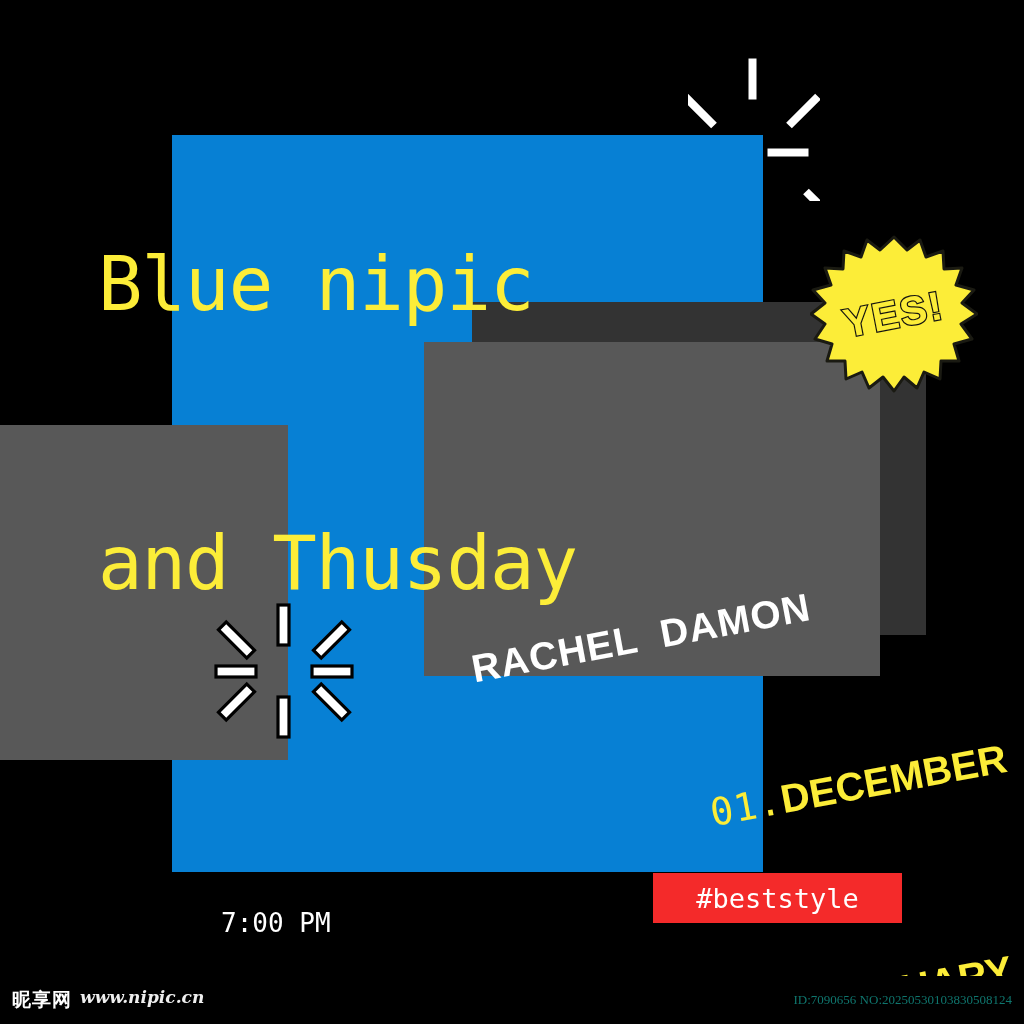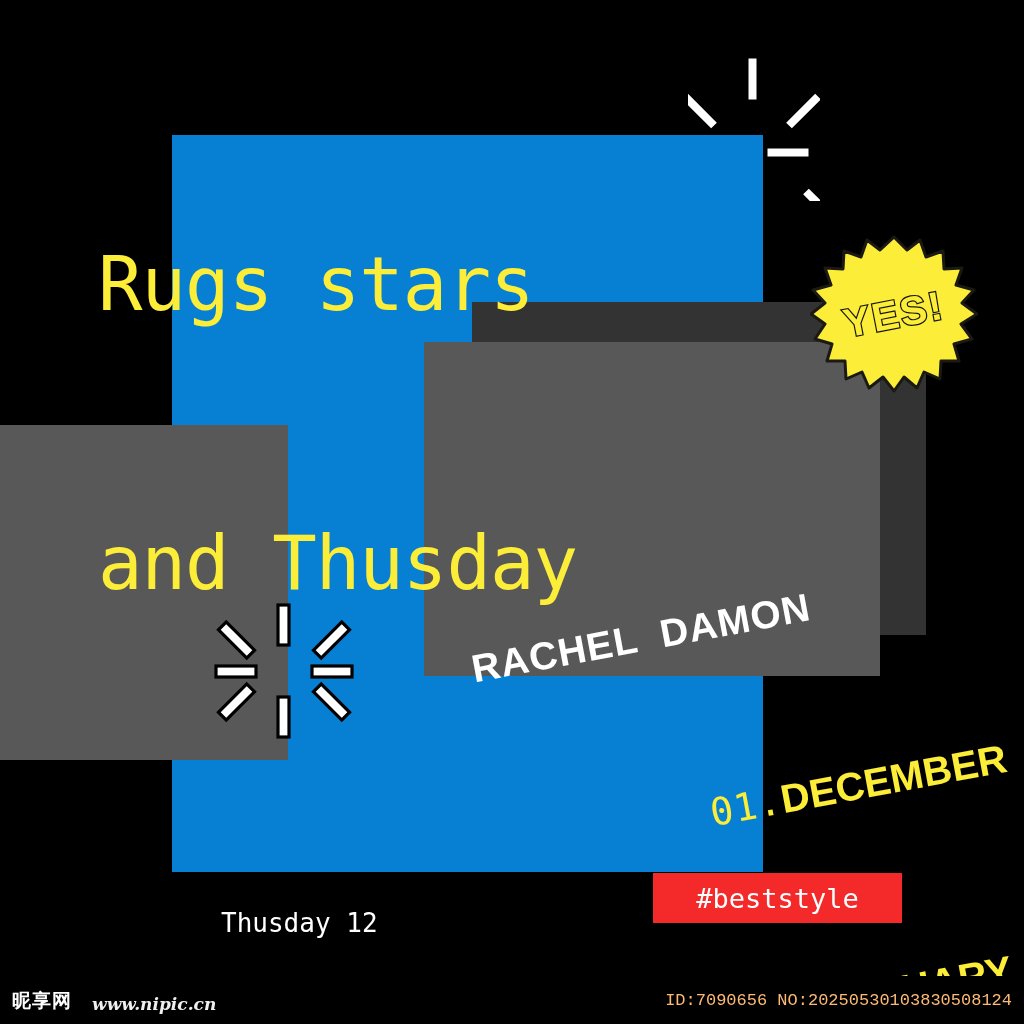--- a/index.html
+++ b/index.html
@@ -175,57 +175,56 @@
     background: #000000;
     z-index: 20;
     display: flex;
     align-items: center;
     justify-content: space-between;
     padding: 0 12px;
     box-sizing: border-box;
   }
   #wm-left {
     display: flex;
-    align-items: flex-end;
-    gap: 20px;
+    align-items: flex-start;
+    gap: 8px;
   }
   #wm-logo {
     color: #ffffff;
     font-family: "DejaVu Sans", sans-serif;
     font-weight: bold;
     font-size: 19px;
     letter-spacing: 1px;
   }
   #wm-url {
     color: #efefef;
     font-family: "DejaVu Serif", serif;
     font-style: italic;
     font-weight: bold;
     font-size: 17px;
-    margin-top: 7px;
   }
   #wm-id {
-    color: #fdba74;
-    font-family: Liberation Mono, monospace;
-    font-size: 17px;
+    color: #0f766e;
+    font-family: Liberation Serif, serif;
+    font-size: 13px;
     letter-spacing: 0px;
   }
 </style>
 </head>
 <body>
 
 <div id="poster">
 
   <div class="shape" id="blue-panel"></div>
   <div class="shape" id="gray-block-back"></div>
   <div class="shape" id="gray-block-front"></div>
   <div class="shape" id="gray-block-left"></div>
 
   <div id="title-block">
-    <span class="tline">Rugs stars</span>
+    <span class="tline">Blue nipic</span>
     <span class="tline">and Thusday</span>
   </div>
 
   <div class="sparkle" id="sparkle-top-right">
     <svg viewBox="0 0 132 146" xmlns="http://www.w3.org/2000/svg">
       <g stroke="#000000" stroke-width="3" fill="#ffffff">
 
         <rect x="59" y="2" width="11" height="44"></rect>
 
         <rect x="6" y="34" width="11" height="44" transform="rotate(-45 11.5 56)"></rect>
@@ -281,21 +280,20 @@
   <div id="dates">
     <span class="date-row">
       <span class="d-num">01.</span><span class="d-month">DECEMBER  -</span>
     </span>
     <span class="date-row row2">
       <span class="d-num">15.</span><span class="d-month">JANUARY</span>
     </span>
   </div>
 
   <div id="schedule">
-    <span class="sline">Thusday 12</span>
     <span class="sline">7:00 PM</span>
     
     
   </div>
 
   <div id="hashtag-chip">
     <span class="chip-text">#beststyle</span>
   </div>
 
   <div id="watermark">

